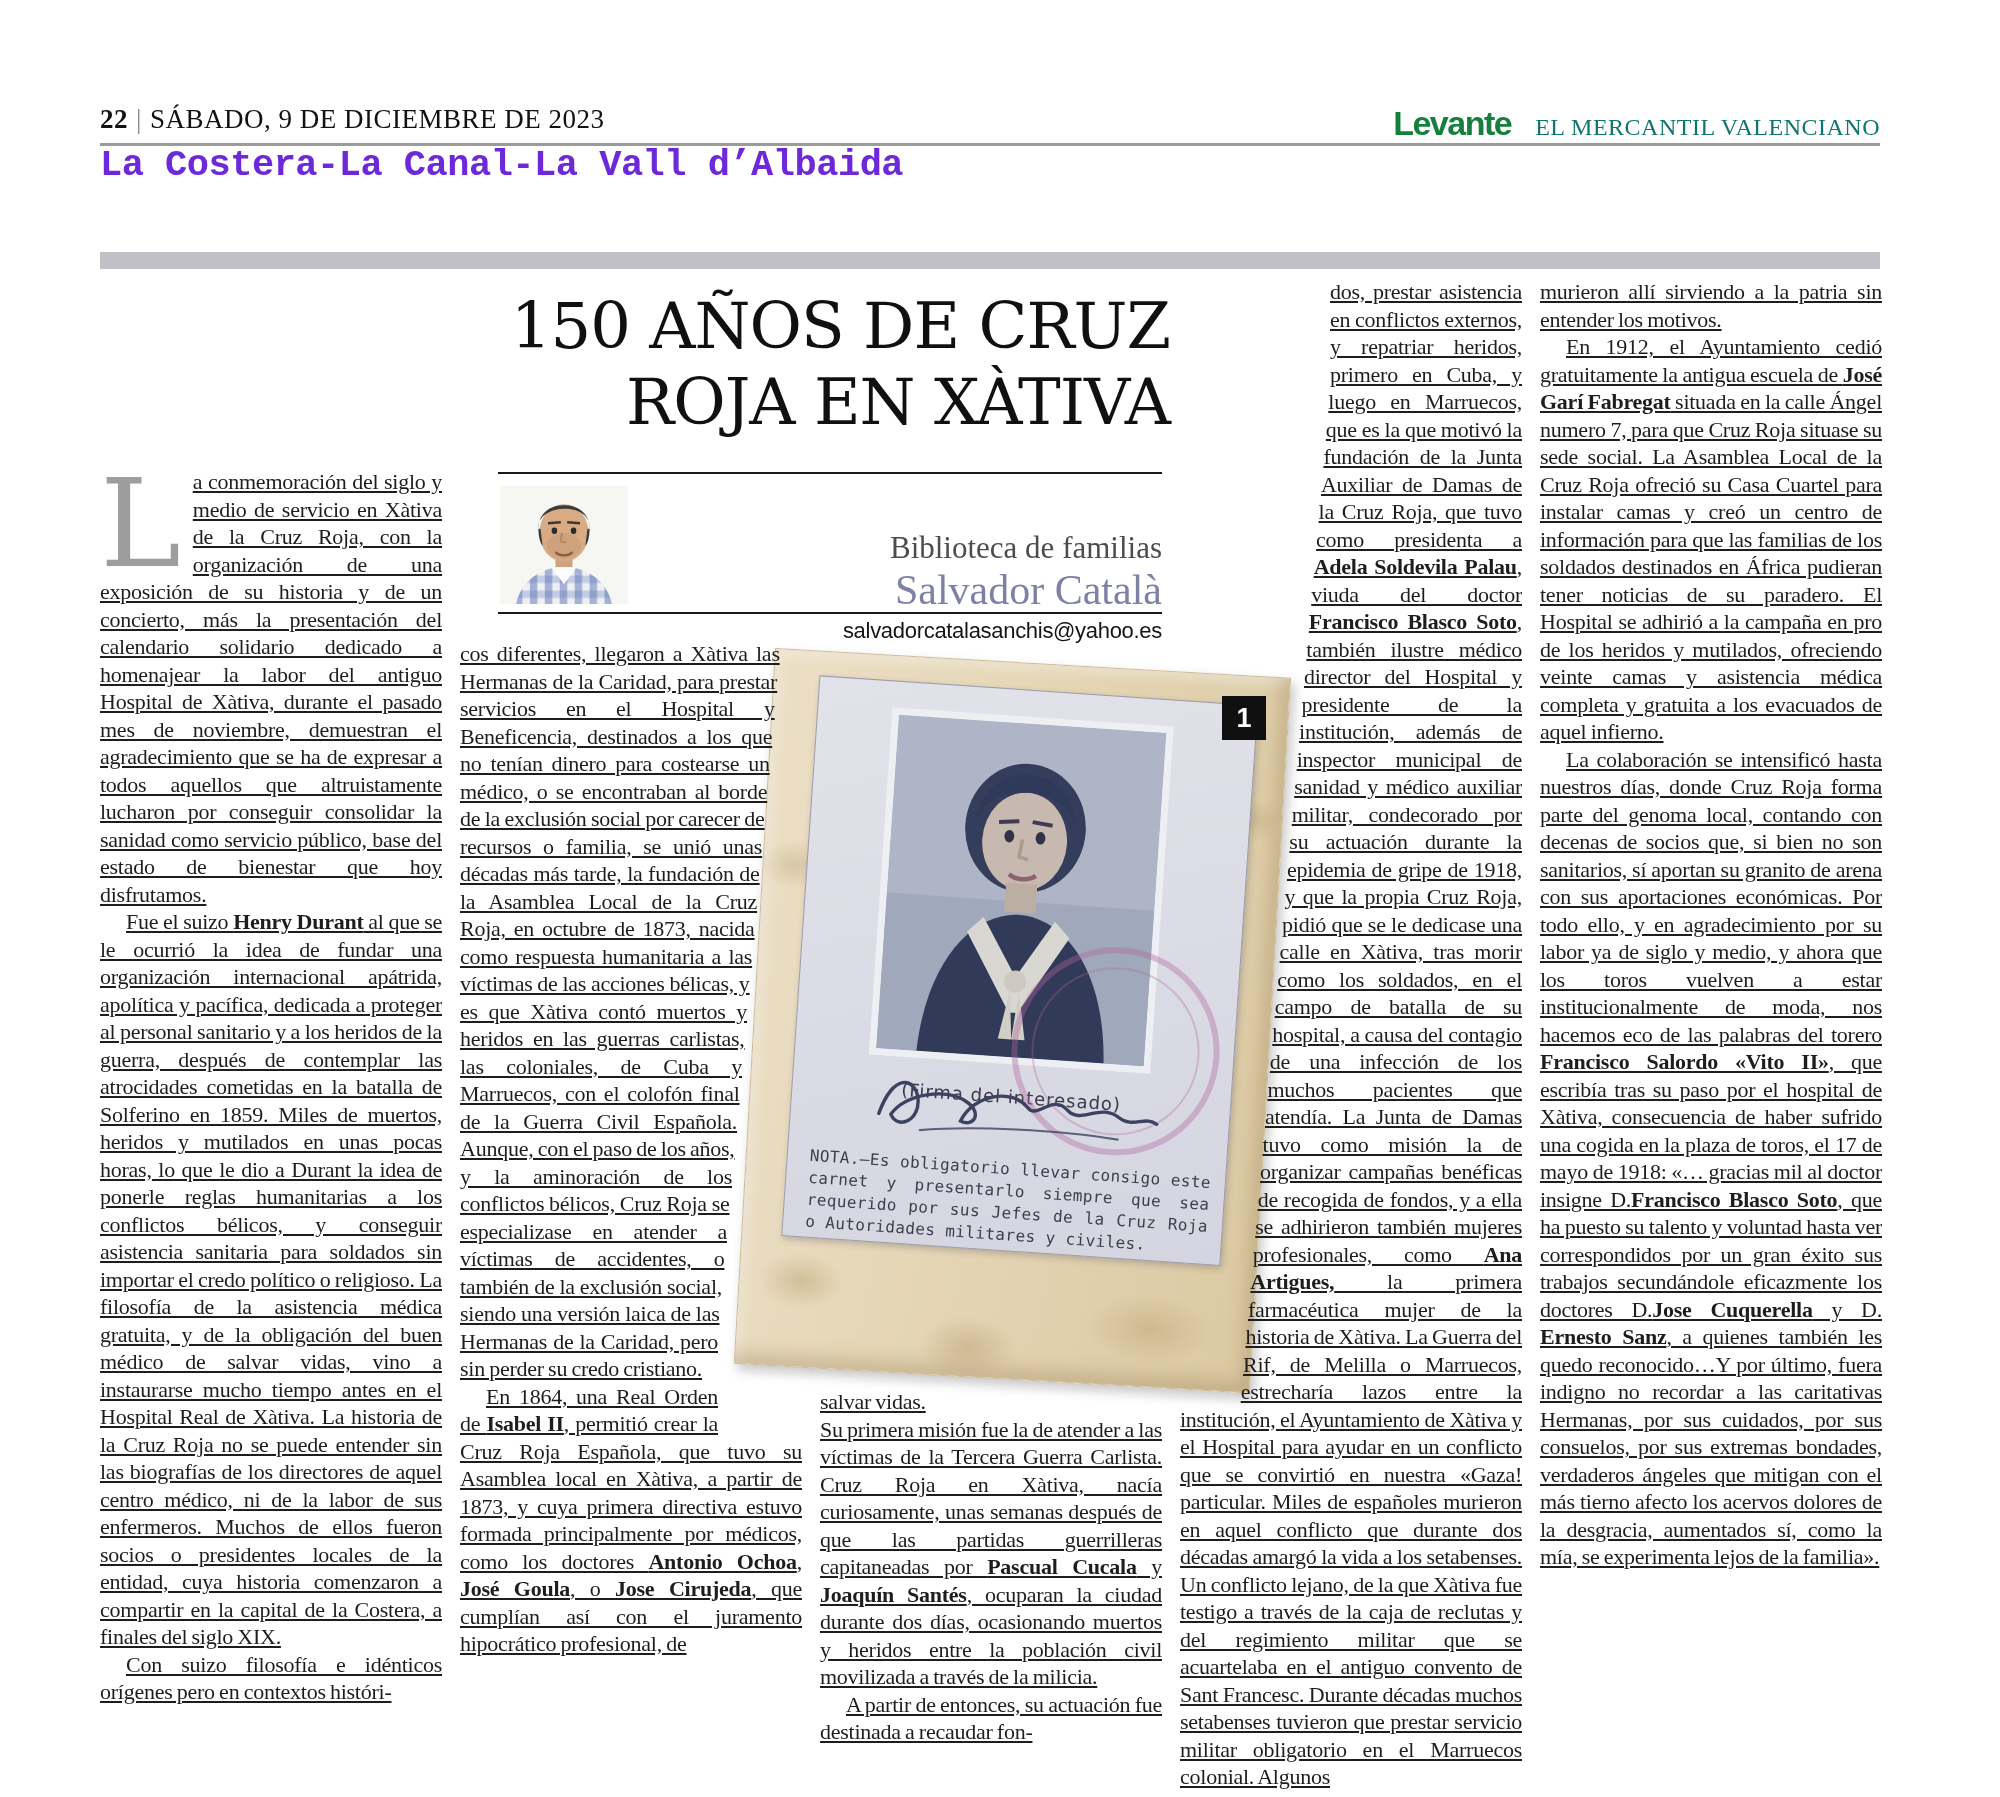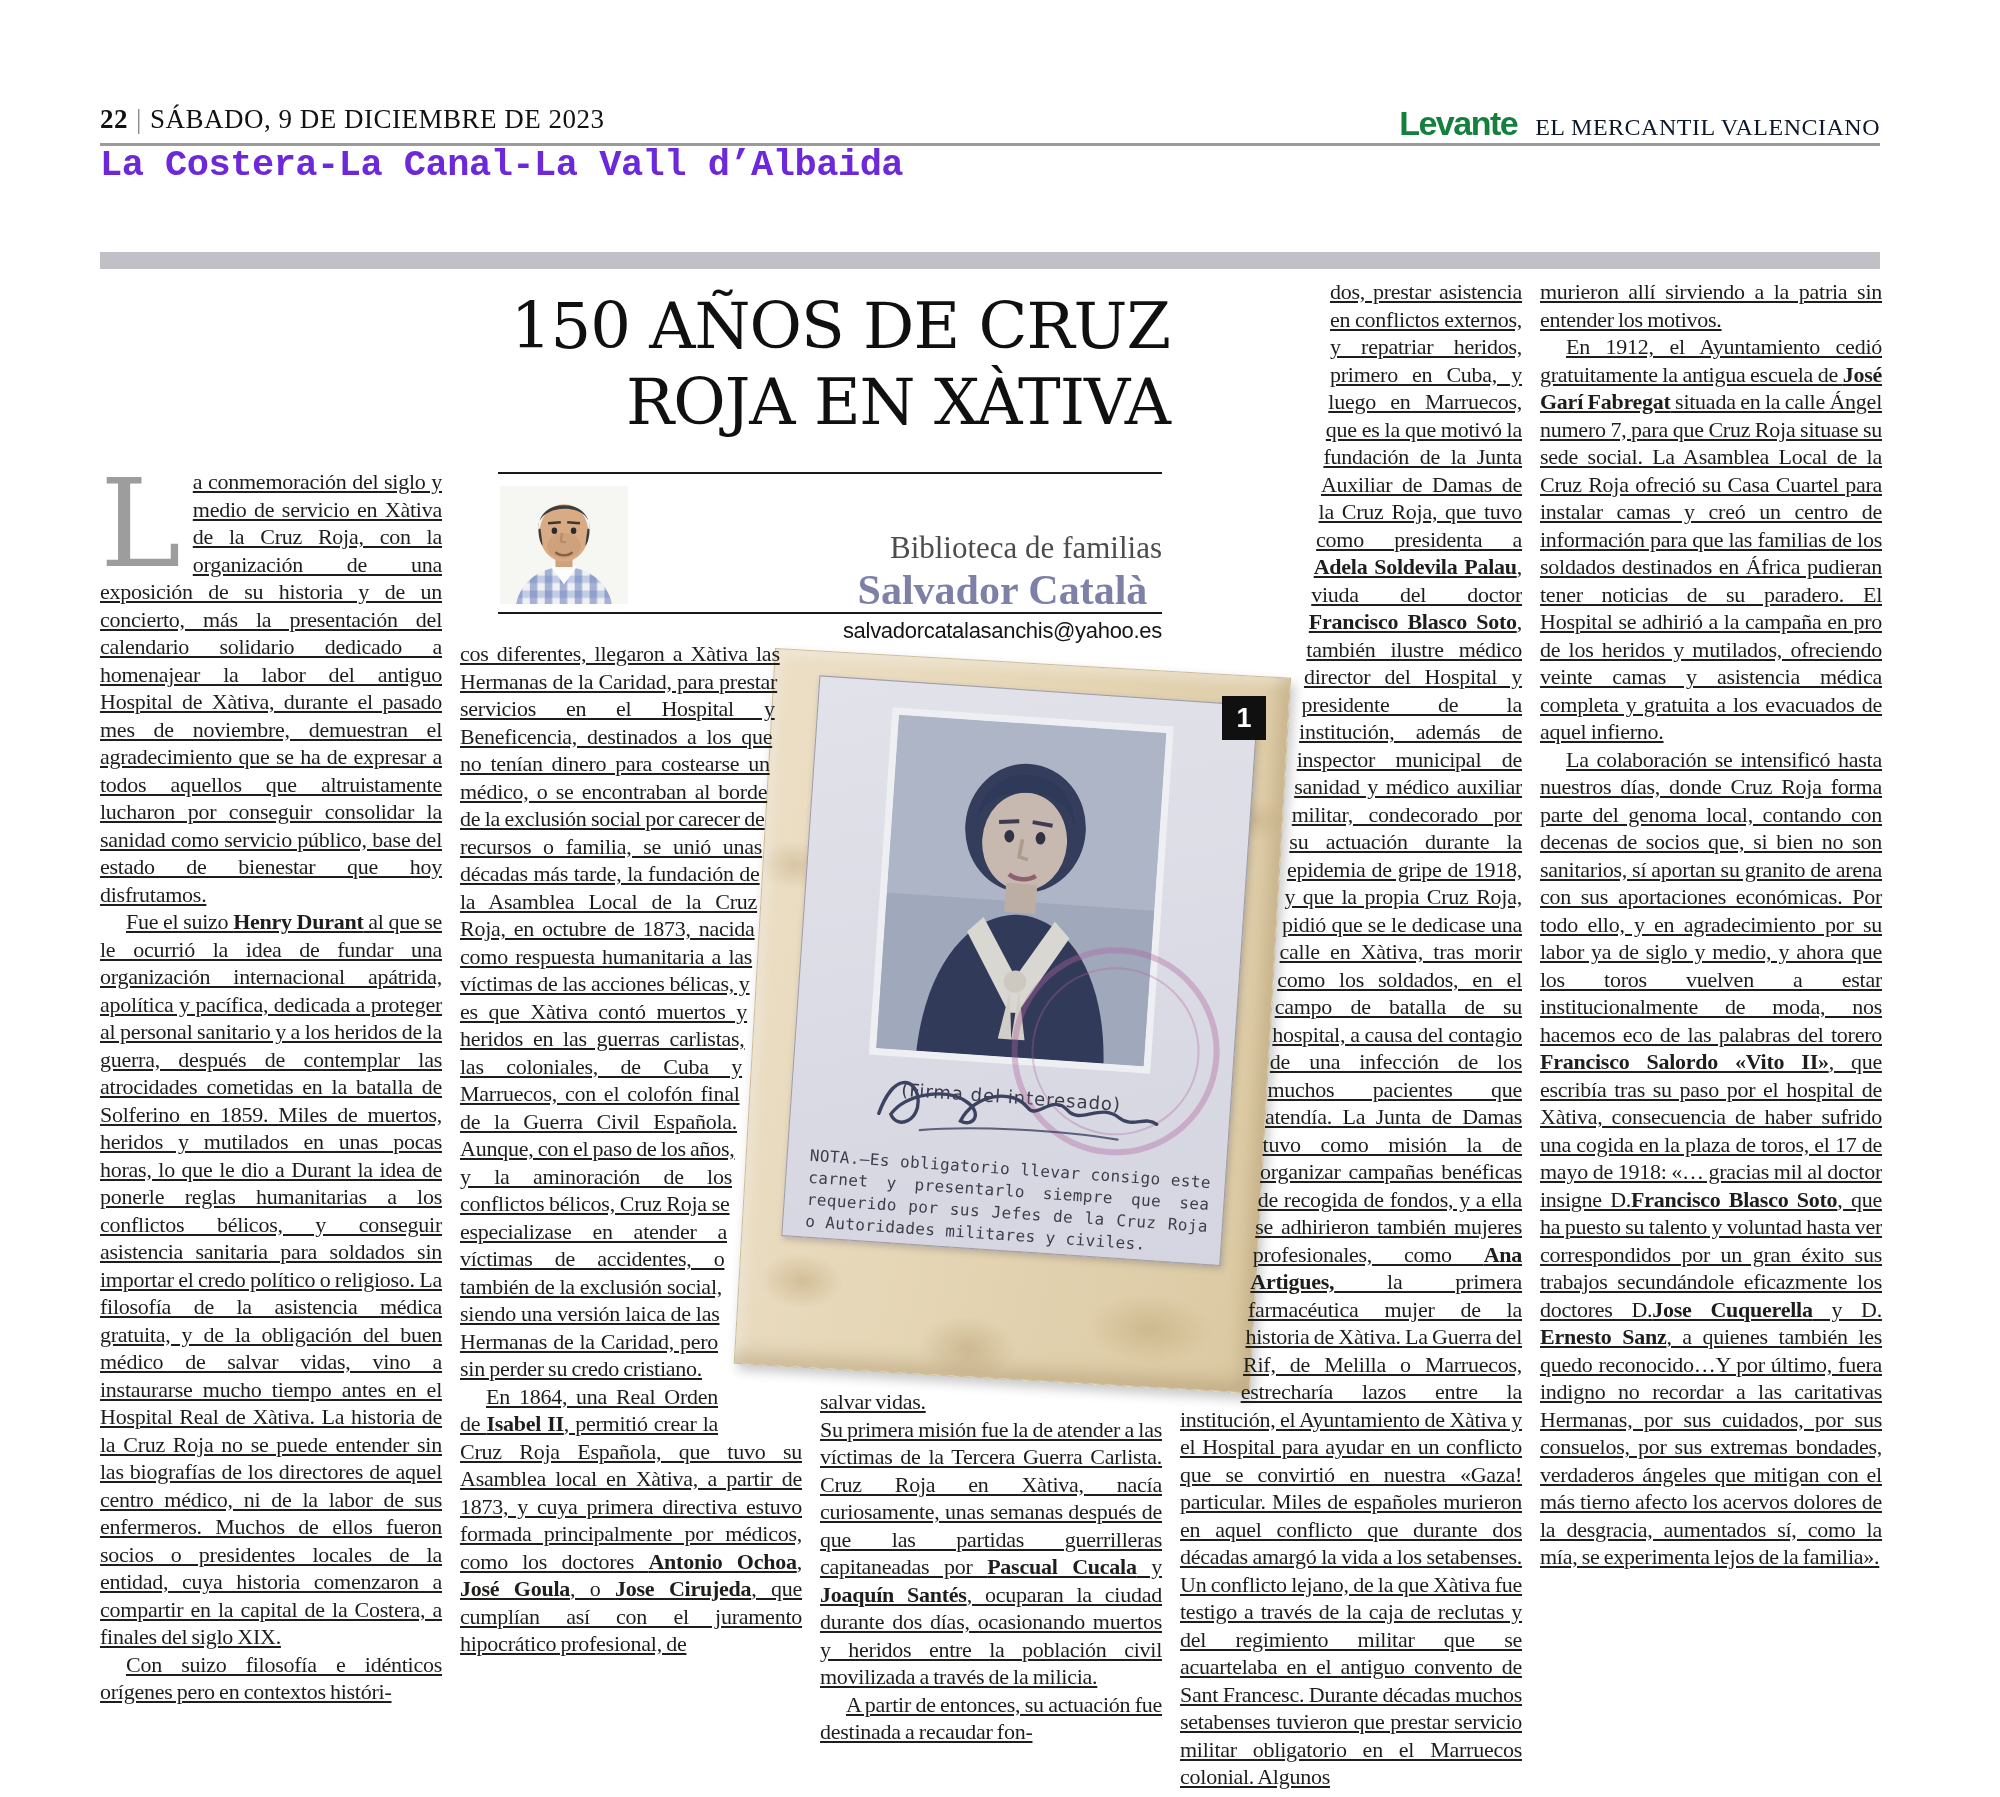--- a/index.html
+++ b/index.html
@@ -7,35 +7,35 @@
         font-family:"Liberation Serif",serif;color:#1d1d1b;}
   
   .masthead{position:absolute;left:100px;right:120px;top:104px;display:flex;
             justify-content:space-between;align-items:flex-start;}
   .mh-left{font-size:27px;letter-spacing:.5px;color:#111;}
   .mh-left .pagenum{font-weight:700;}
   .mh-left .sep{color:#8a8a8a;padding:0 8px;font-weight:400;}
   .mh-right{white-space:nowrap;}
   .logo{font-family:"Liberation Sans",sans-serif;font-weight:700;font-size:34px;
         letter-spacing:-1.5px;color:#15803d;}
-  .logo-sub{font-family:"Liberation Serif",serif;font-size:24px;letter-spacing:.5px;color:#0f172a;margin-left:18px;}
+  .logo-sub{font-family:"Liberation Serif",serif;font-size:24px;letter-spacing:.5px;color:#0f766e;margin-left:24px;}
   .mh-rule{position:absolute;left:100px;right:120px;top:143px;height:3px;background:#9b9b9b;}
   .section-title{position:absolute;left:100px;top:144px;font-family:Liberation Mono, monospace;
                  font-weight:700;font-size:37px;letter-spacing:-.5px;color:#6d28d9;}
   .gray-band{position:absolute;left:100px;right:120px;top:252px;height:17px;background:#c0c0c6;}
   
   .headline{position:absolute;left:420px;width:742px;top:280px;margin:8px;text-align:right;
             font-family:"DejaVu Serif",serif;font-weight:400;font-size:64px;line-height:76px;
             letter-spacing:-1px;color:#101010;}
   .author-block{position:absolute;left:498px;top:472px;width:664px;height:138px;
                 border-top:2px solid #1a1a1a;border-bottom:2px solid #1a1a1a;}
   .avatar{position:absolute;left:2px;top:12px;width:128px;height:118px;overflow:hidden;background:#f4f4f1;}
   .author-texts{position:absolute;right:0;top:8px;text-align:right;}
   .col-name{font-size:31px;color:#4c4c4c;margin-top:48px;}
-  .author-name{font-size:42px;font-weight:700;color:#7e81a6;margin-top:0px;text-align:center;}
+  .author-name{font-size:42px;font-weight:400;color:#7e81a6;margin-top:0px;}
   .author-email{font-family:"Liberation Sans",sans-serif;font-size:22px;letter-spacing:-.3px;color:#141414;margin-top:4px;}
   
   .feature-photo{position:absolute;left:775px;top:648px;width:515px;height:715px;margin:0;
                  transform:rotate(3.3deg);transform-origin:top left;z-index:2;
                  background:linear-gradient(100deg,#ecdfc6,#e3d3b1 55%,#dbc9a2);
                  box-shadow:4px 6px 12px rgba(0,0,0,.22), inset -8px -10px 18px rgba(130,100,55,.28),
                             inset 5px 5px 12px rgba(255,255,255,.45);
                  border:1px solid #cdbb94;}
   .feature-photo .grunge{position:absolute;inset:0;
      background:

